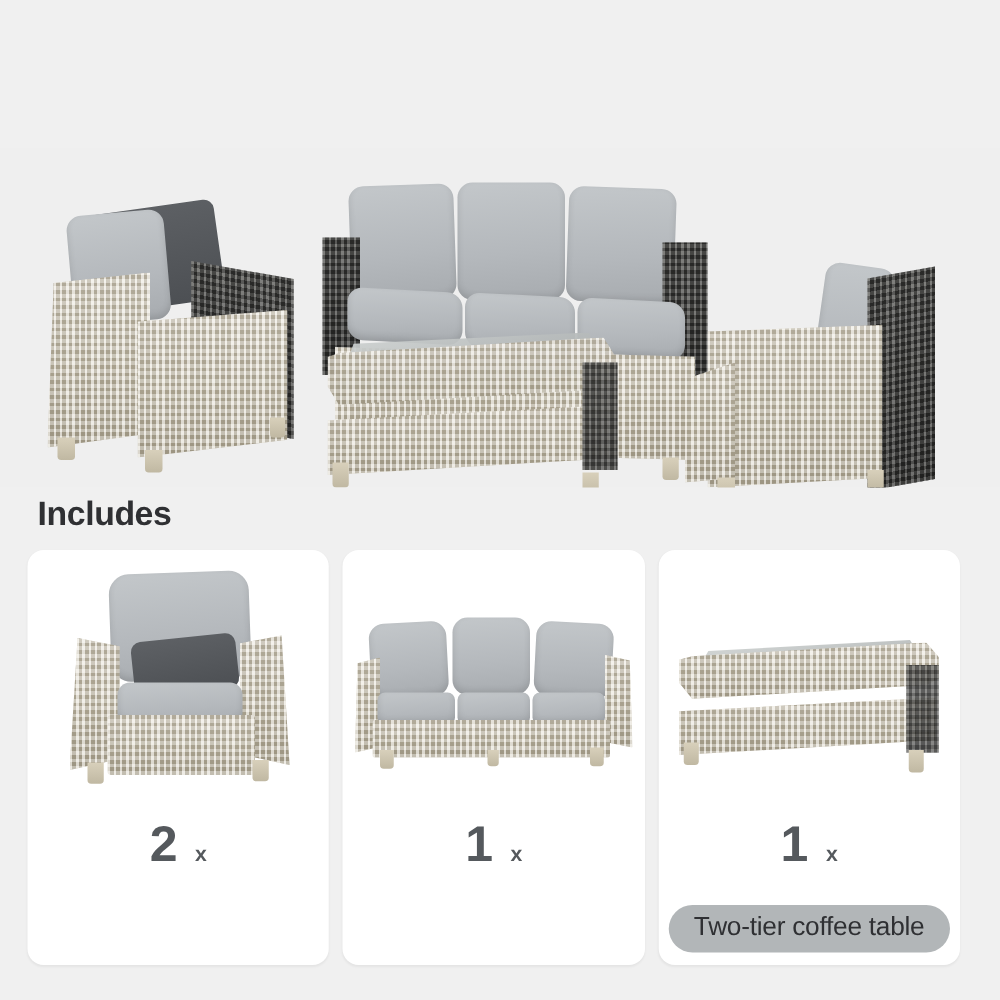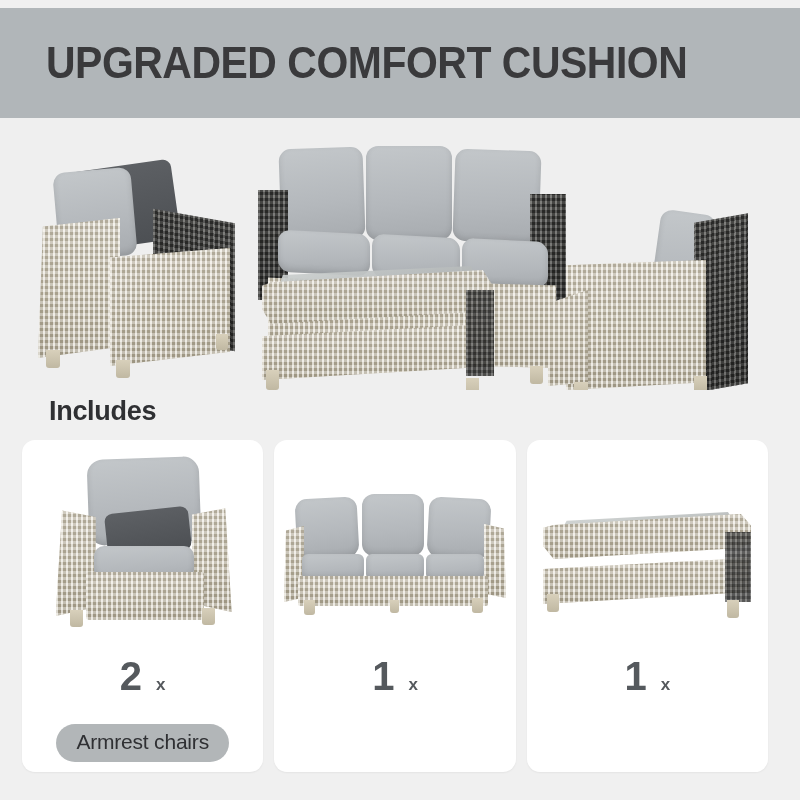--- a/index.html
+++ b/index.html
@@ -60,21 +60,20 @@
   .leg {
     background: linear-gradient(180deg, #d8d0bb, #c0b8a2);
     border-radius: 0 0 3px 3px;
   }
 
   
   .includes-heading {
     position: absolute; left: 30px; top: 396px;
     font-size: 27px; font-weight: bold; color: #2f3033;
     letter-spacing: -0.3px;
-    margin-left: 19px;
   }
 
   .cards { position: absolute; left: 22px; top: 440px; width: 746px; height: 332px;
            display: flex; gap: 11px; }
   .card {
     flex: 1 1 0; background: #ffffff; border-radius: 13px;
     position: relative; overflow: hidden;
     box-shadow: 0 1px 2px rgba(0,0,0,.05);
   }
   .card-figure { position: absolute; left: 0; top: 0; width: 100%; height: 215px; }
@@ -90,23 +89,20 @@
     background: #b2b6b8; color: #2f3033; border-radius: 999px;
     padding: 6px 20px 8px; font-size: 21px; white-space: nowrap;
     letter-spacing: -0.2px;
   }
 </style>
 </head>
 <body>
 
 <div class="page">
 
-  <div class="banner">
-    <div class="banner-title">UPGRADED COMFORT CUSHION</div>
-  </div>
 
   <div class="hero">
     <div class="hero-stage">
 
       <div style="position:absolute;left:38px;top:30px;width:200px;height:250px;">
 
         <div class="cushion-dark" style="position:absolute;left:28px;top:18px;width:110px;height:80px;transform:rotate(-8deg);"></div>
 
         <div class="cushion" style="position:absolute;left:18px;top:22px;width:78px;height:88px;transform:rotate(-5deg);"></div>
 
@@ -190,23 +186,20 @@
           <div class="wicker" style="position:absolute;left:142px;top:46px;width:40px;height:108px;clip-path:polygon(0% 10%,84% 4%,100% 100%,0% 92%);"></div>
           <div class="cushion" style="position:absolute;left:44px;top:88px;width:100px;height:34px;border-radius:10px;"></div>
           <div class="wicker" style="position:absolute;left:36px;top:114px;width:118px;height:48px;border-radius:3px;"></div>
           <div class="leg" style="position:absolute;left:20px;top:152px;width:13px;height:17px;"></div>
           <div class="leg" style="position:absolute;left:152px;top:150px;width:13px;height:17px;"></div>
         </div>
       </div>
       <div class="qty-row">
         <span class="qty-num">2</span>
         <span class="qty-x">x</span>
-      </div>
-      <div class="pill-wrap">
-        <span class="pill">Armrest chairs</span>
       </div>
     </div>
 
     <div class="card">
       <div class="card-figure">
         <div style="position:absolute;left:50%;top:52px;width:222px;height:126px;transform:translateX(-50%);">
           <div class="cushion" style="position:absolute;left:12px;top:6px;width:62px;height:60px;transform:rotate(-3deg);"></div>
           <div class="cushion" style="position:absolute;left:78px;top:2px;width:62px;height:62px;"></div>
           <div class="cushion" style="position:absolute;left:144px;top:6px;width:62px;height:60px;transform:rotate(3deg);"></div>
           <div class="wicker" style="position:absolute;left:0px;top:34px;width:20px;height:76px;clip-path:polygon(10% 6%,100% 0%,100% 94%,0% 100%);"></div>
@@ -238,16 +231,19 @@
                       clip-path:polygon(0% 24%,100% 0%,100% 74%,0% 100%);"></div>
           <div class="wicker-dark" style="position:absolute;left:188px;top:22px;width:26px;height:70px;opacity:.85;"></div>
           <div class="leg" style="position:absolute;left:10px;top:84px;width:12px;height:18px;"></div>
           <div class="leg" style="position:absolute;left:190px;top:90px;width:12px;height:18px;"></div>
         </div>
       </div>
       <div class="qty-row">
         <span class="qty-num">1</span>
         <span class="qty-x">x</span>
       </div>
+      <div class="pill-wrap">
+        <span class="pill">Two-tier coffee table</span>
+      </div>
     </div>
 
   </div>
 </div>
 
 </body></html>

